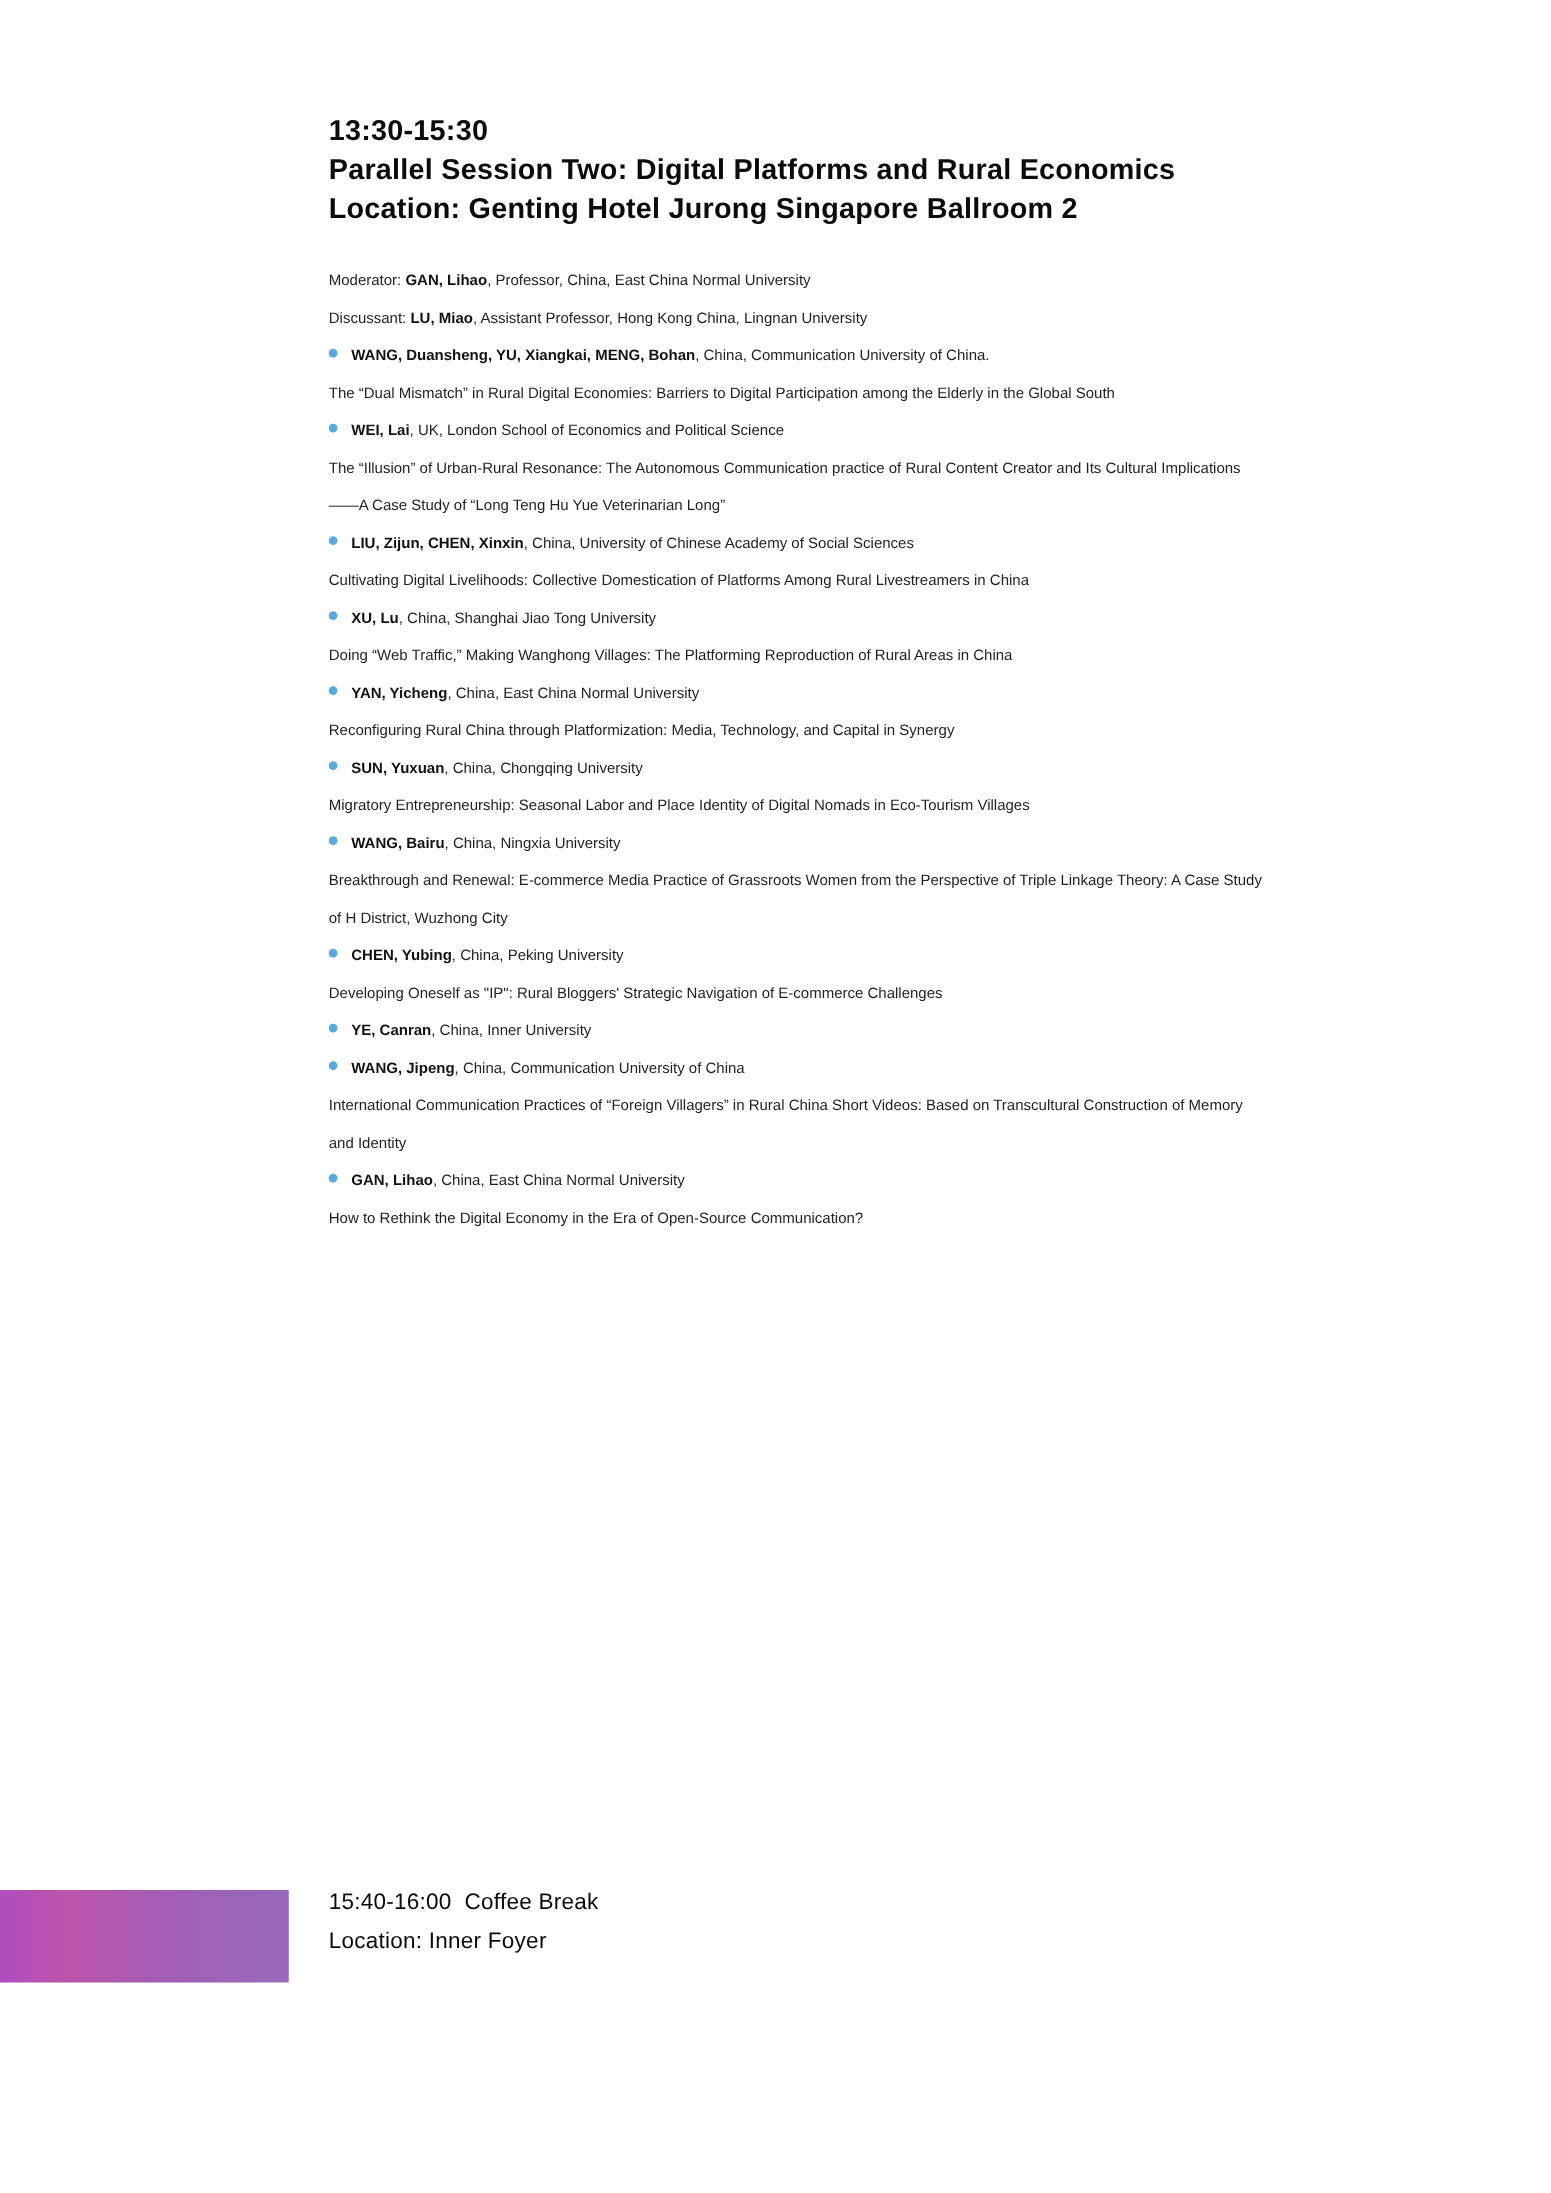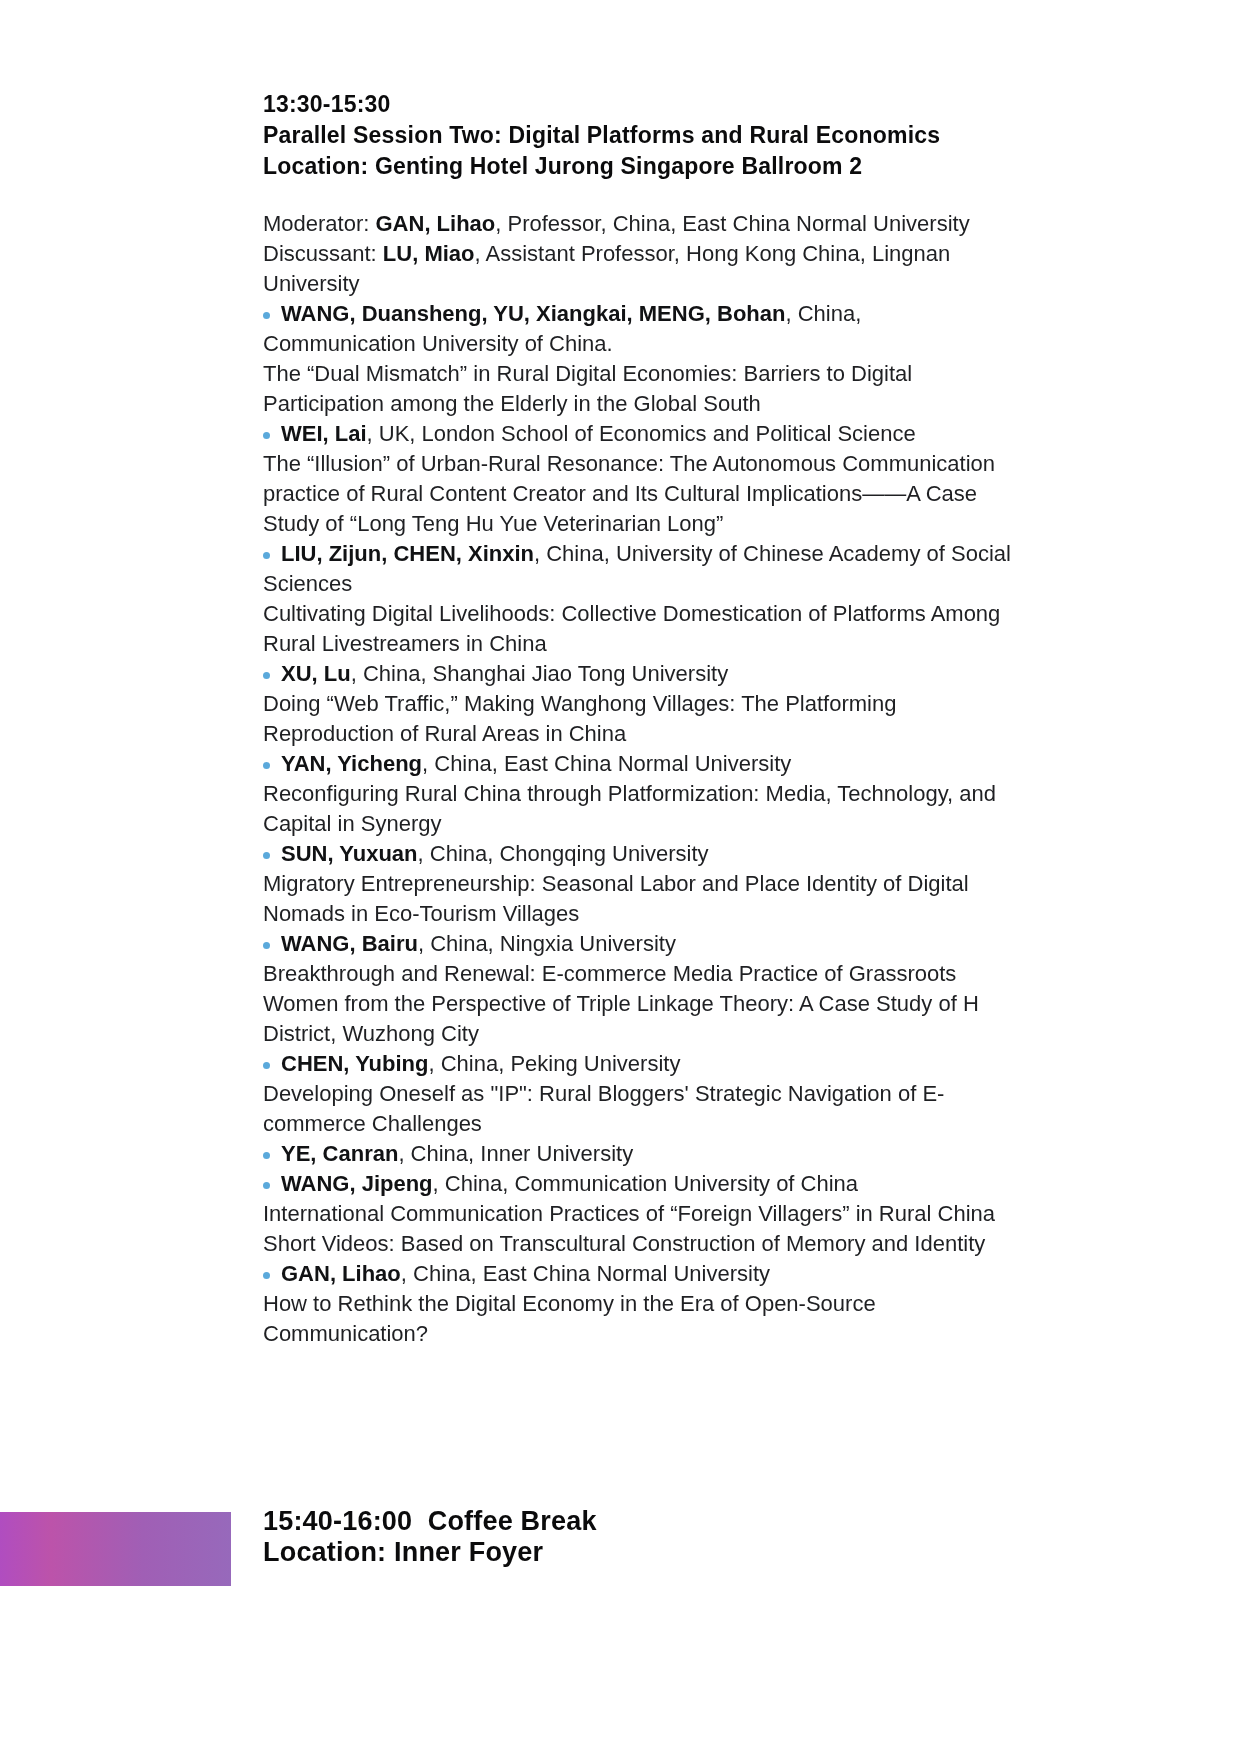--- a/index.html
+++ b/index.html
@@ -24,39 +24,39 @@
   }
   .session-header{
     font-weight:700;
     font-size:23px;
     line-height:31px;
     color:var(--heading);
     letter-spacing:0.2px;
   }
   .program{
     margin-top:27px;
-    font-size:22px;
+    font-size:12px;
     line-height:30px;
     color:var(--text);
   }
   .program p{margin:0;padding:0;}
   .program b{color:#111214;}
   .bullet{
     display:inline-block;
     width:7px;height:7px;
     border-radius:50%;
     background:var(--bullet);
     margin-right:11px;
     vertical-align:2px;
   }
   .coffee{
     position:absolute;
     left:263px;top:1506px;
-    font-weight:700;
-    font-size:27px;
+    font-weight:400;
+    font-size:18px;
     line-height:31px;
     color:var(--heading);
     letter-spacing:0.2px;
   }
   .coffee .pre{white-space:pre-wrap;}
   .gradient-bar{
     position:absolute;
     left:0;top:1512px;
     width:231px;height:74px;
     background:linear-gradient(90deg,var(--g1) 0%,var(--g2) 22%,var(--g3) 62%,var(--g4) 100%);

